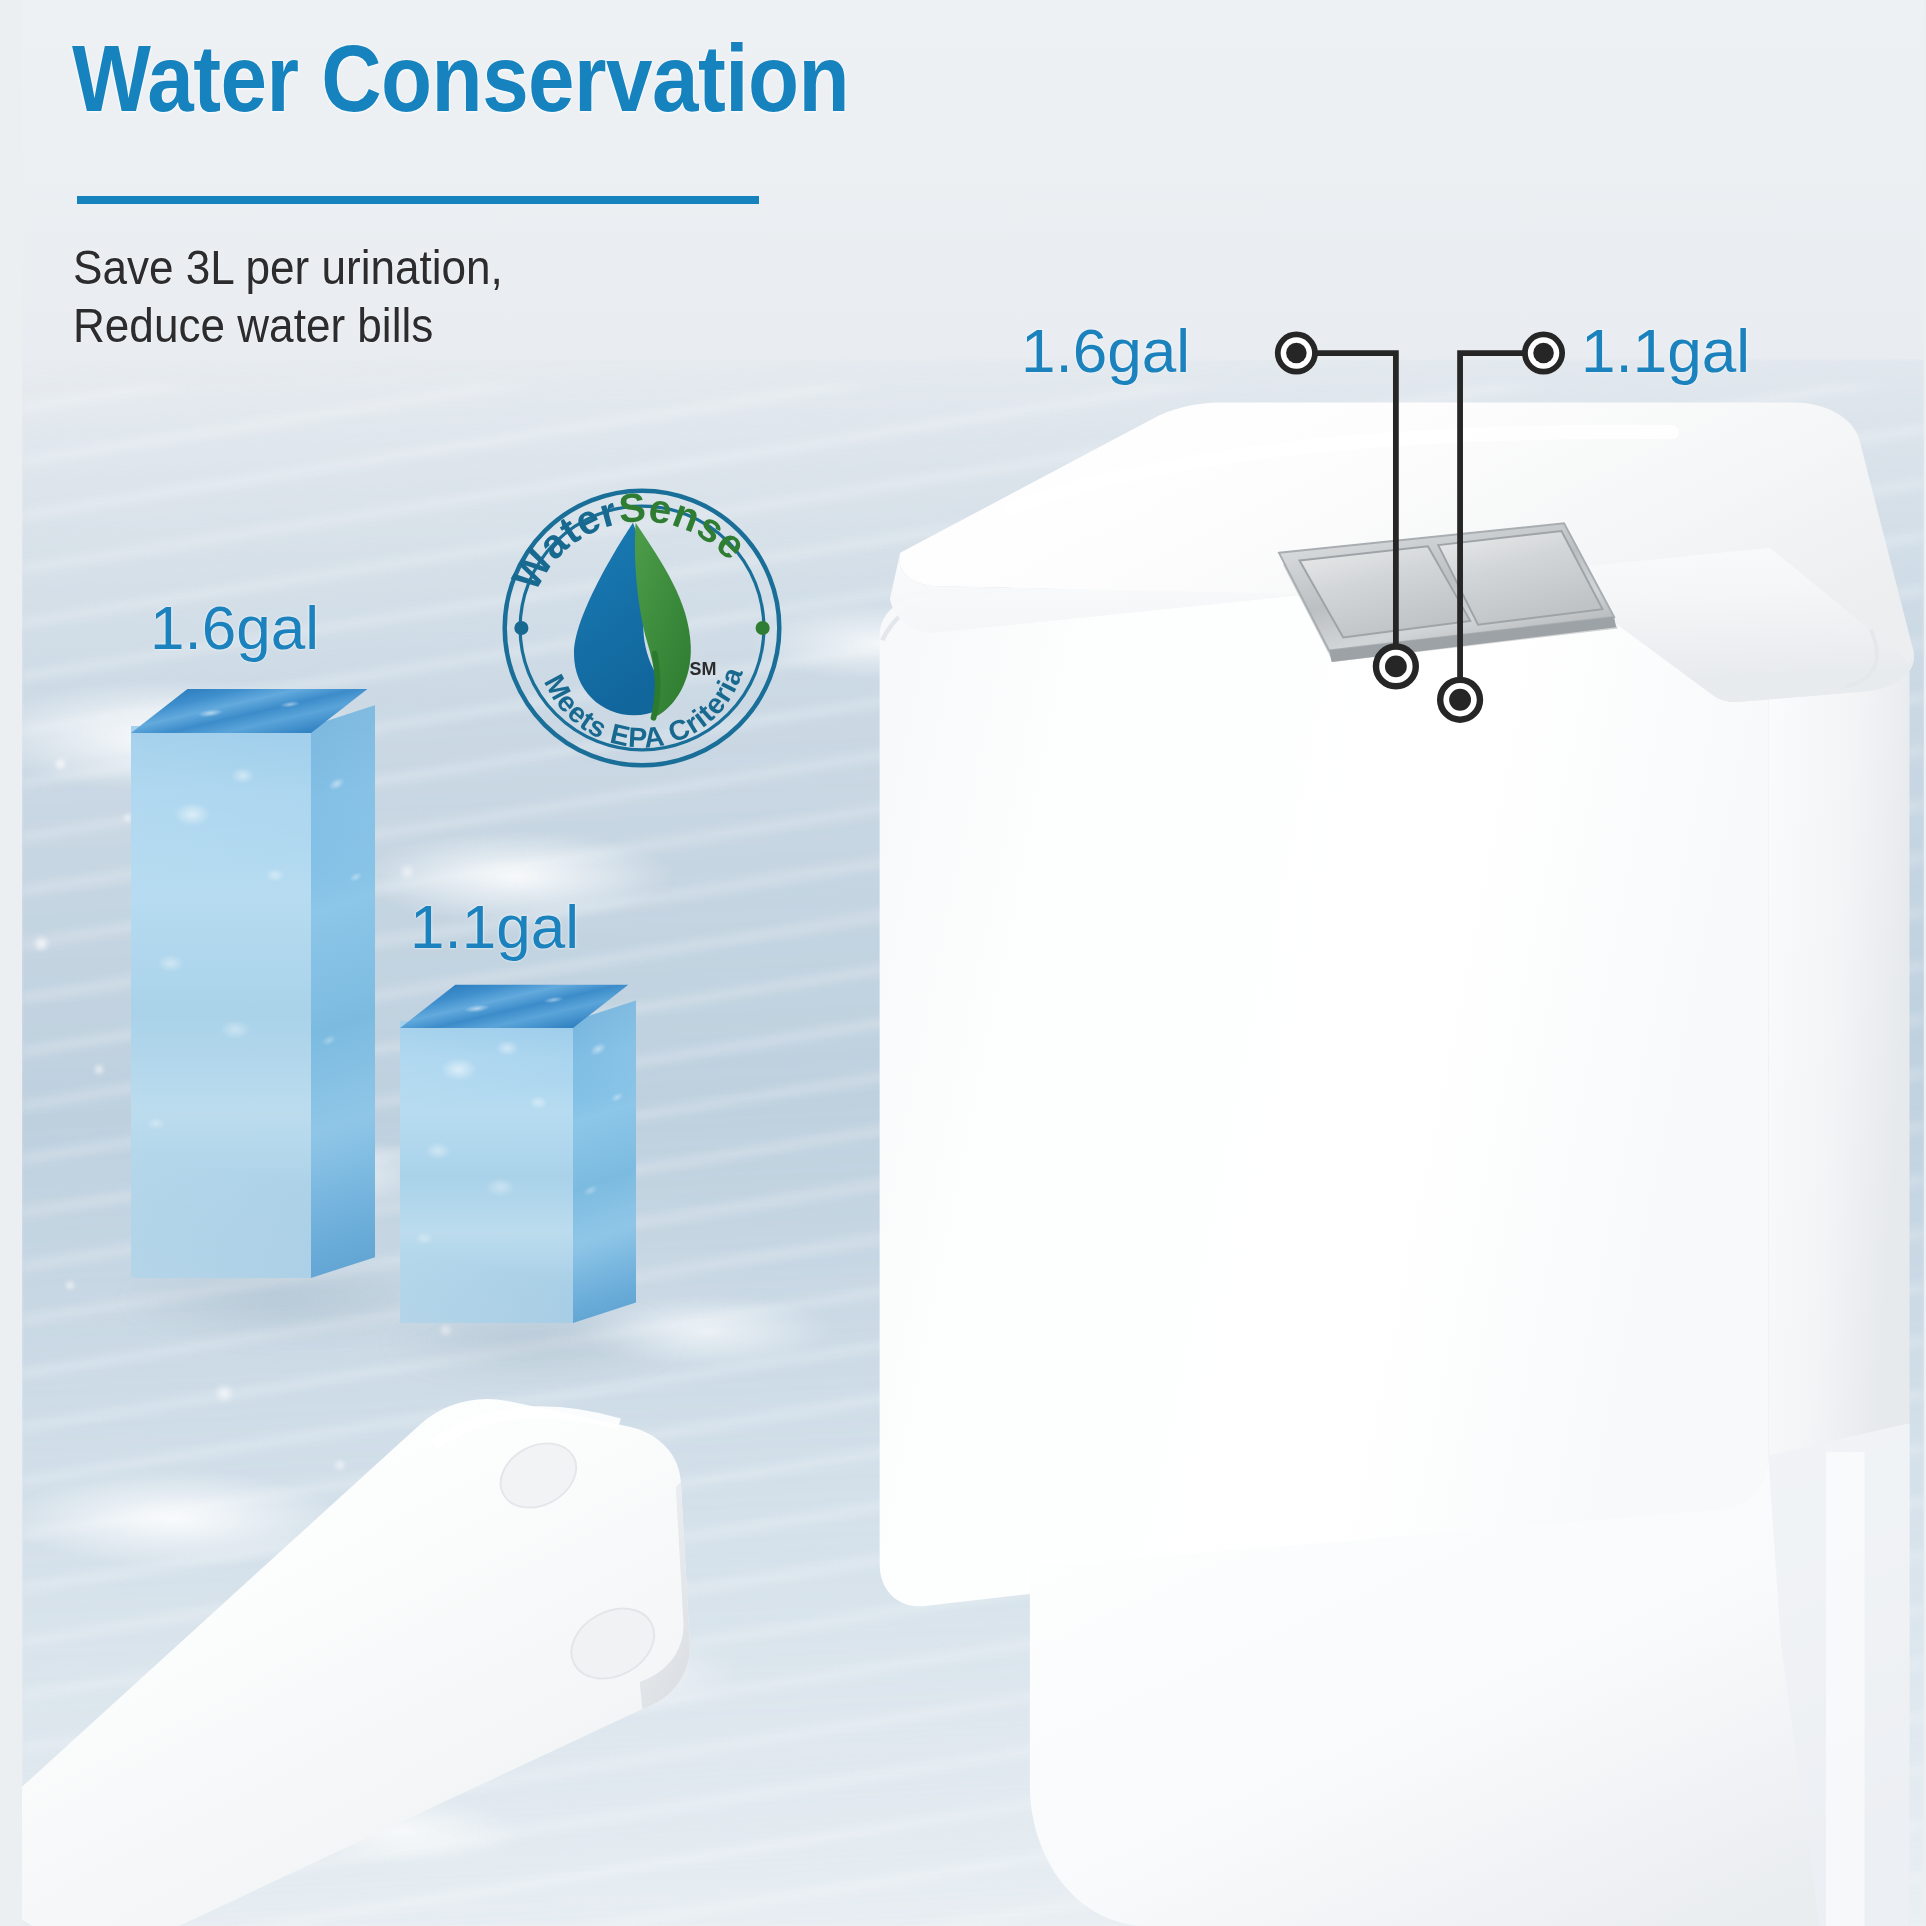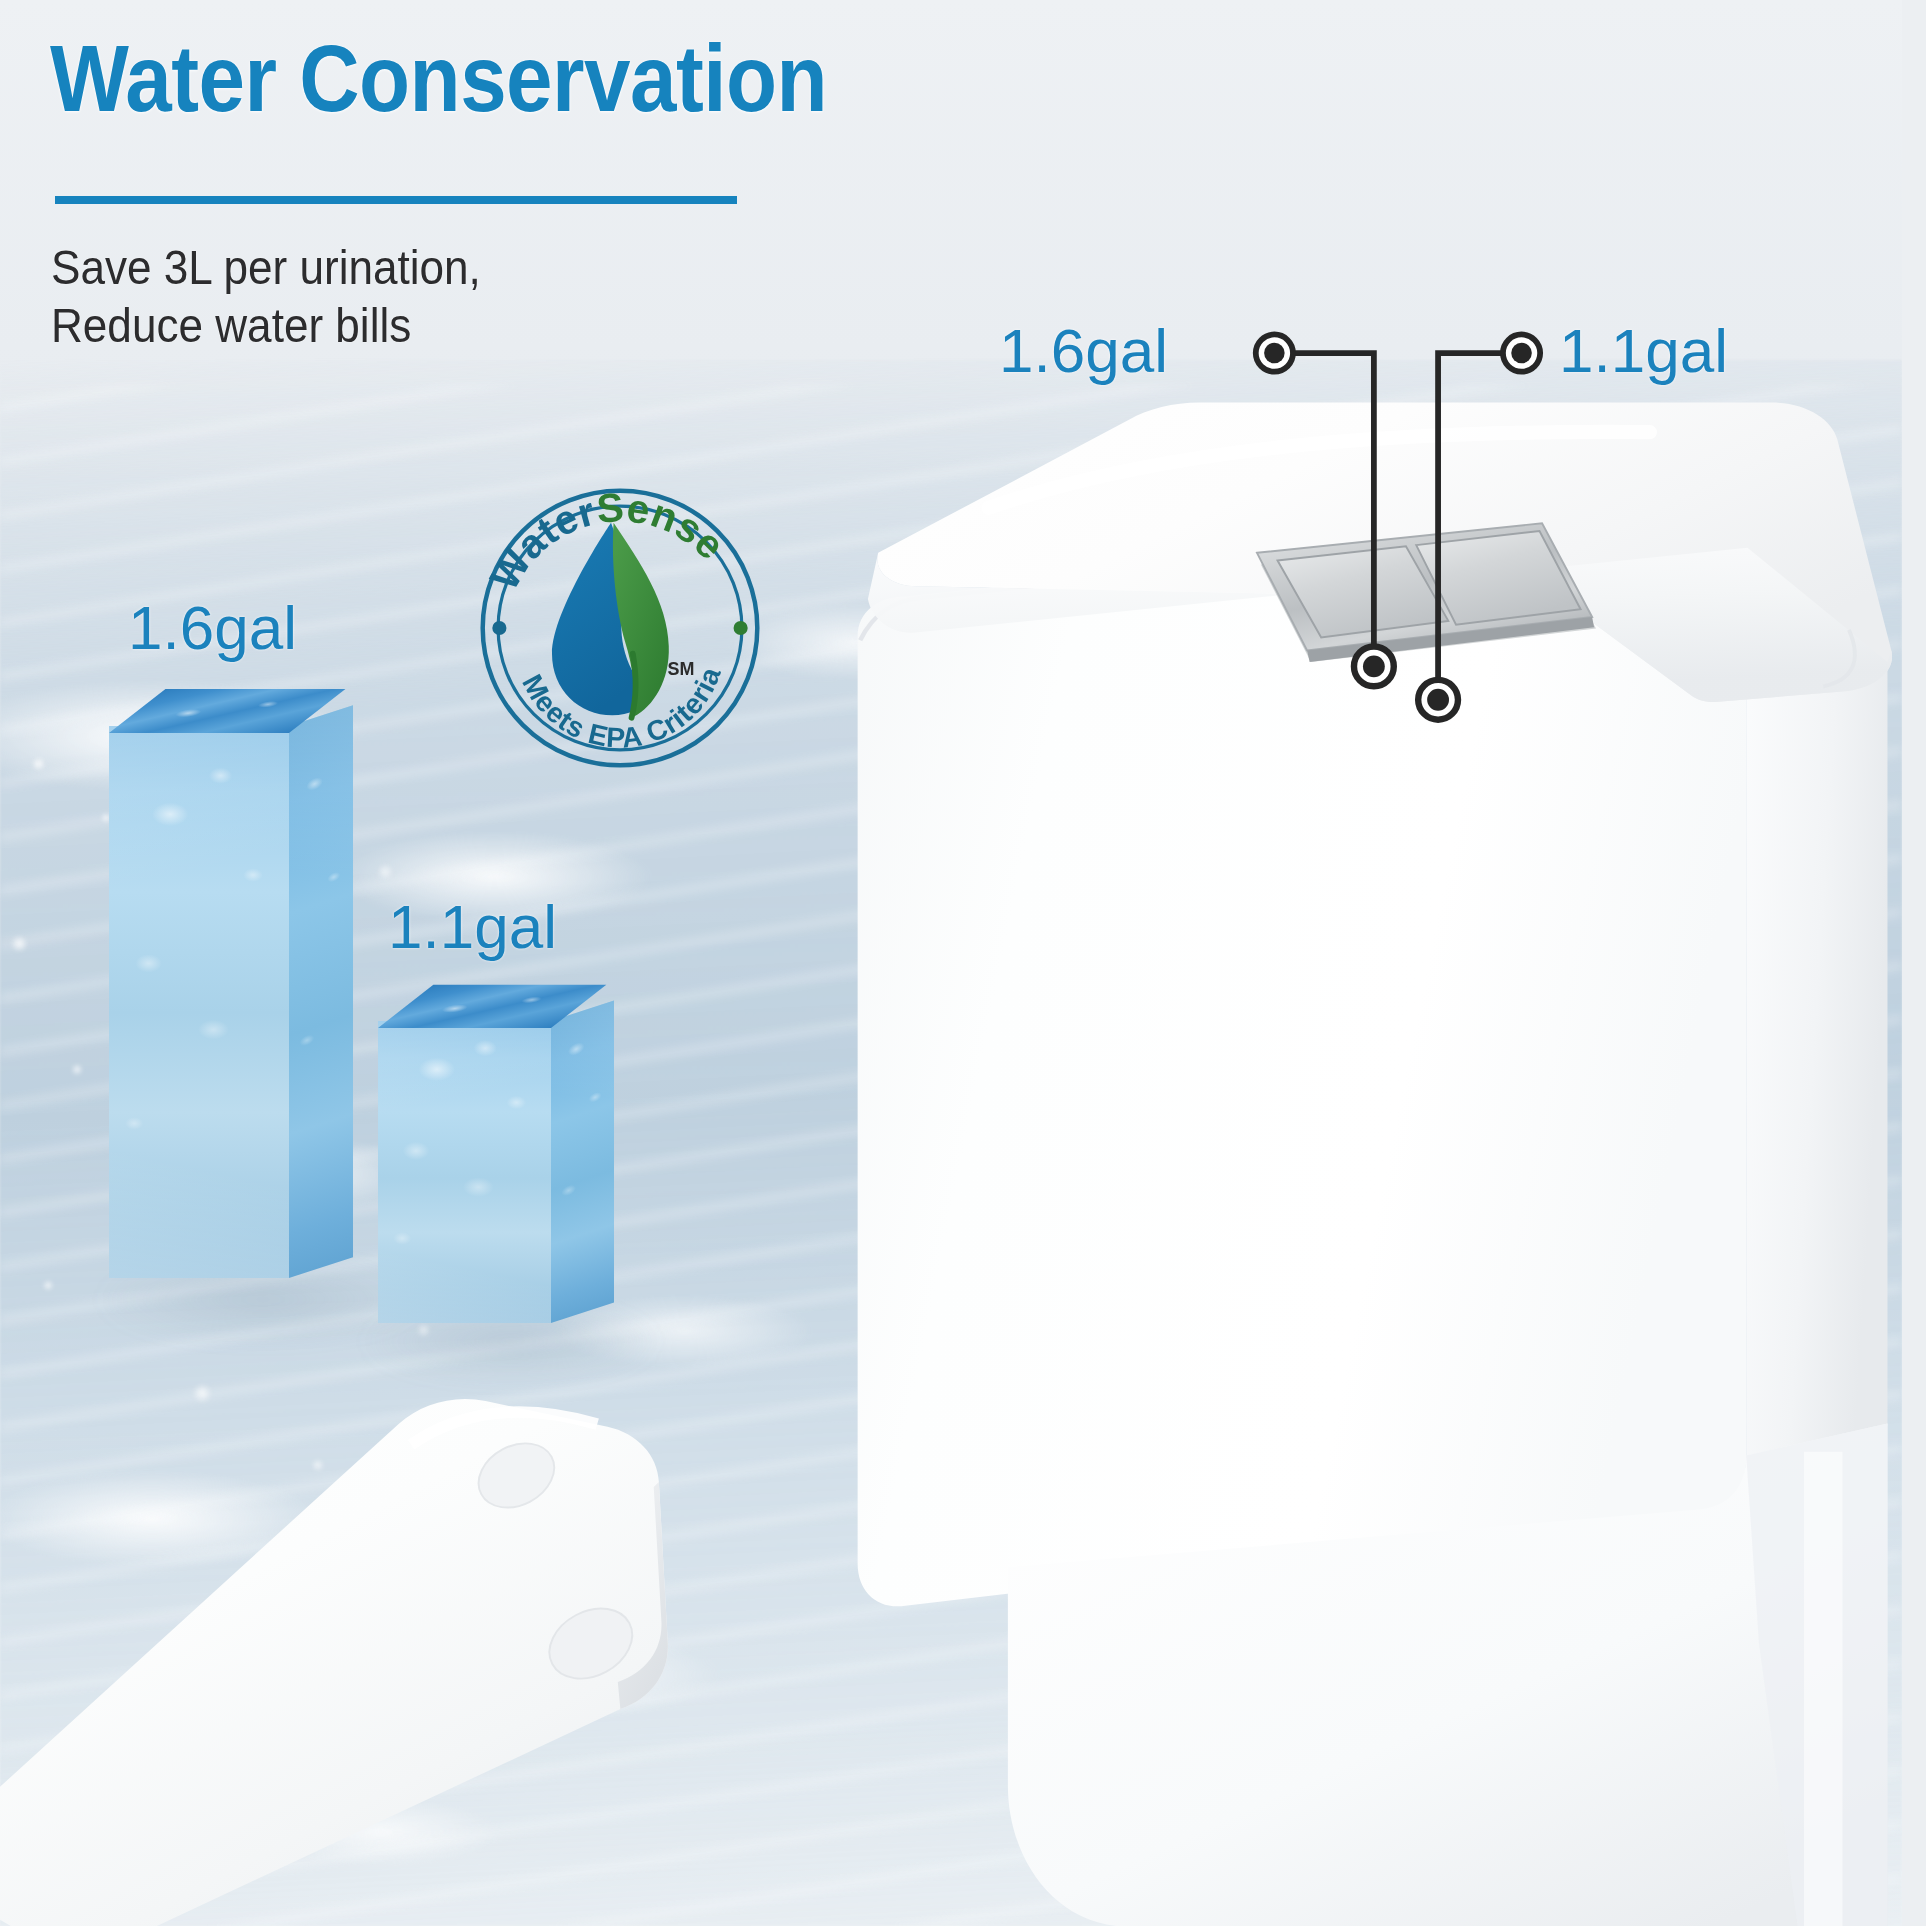--- a/index.html
+++ b/index.html
@@ -2,21 +2,21 @@
 <html style="font-size:10.3px"><head>
 <meta charset="utf-8">
 <title>Water Conservation</title>
 <style>
   html,body{margin:0;padding:0;}
   body{
     width:1926px;height:1926px;overflow:hidden;
     font-family:"Liberation Sans","DejaVu Sans",sans-serif;
     background:#eceff2;
   }
-  #stage{position:relative;width:1902px;height:1926px;overflow:hidden;}
+  #stage{position:relative;width:1902px;height:1926px;overflow:hidden;margin-left:22px;}
 
   
   .bg-base{
     position:absolute;inset:0;
     background:
       linear-gradient(180deg,#eef1f4 0%,#e9edf1 18%,#dfe6ec 42%,#d6e0e8 58%,#e3ebf1 74%,#eef2f5 100%);
   }
   .bg-water{
     position:absolute;left:0;right:0;top:360px;bottom:0;
     background:

